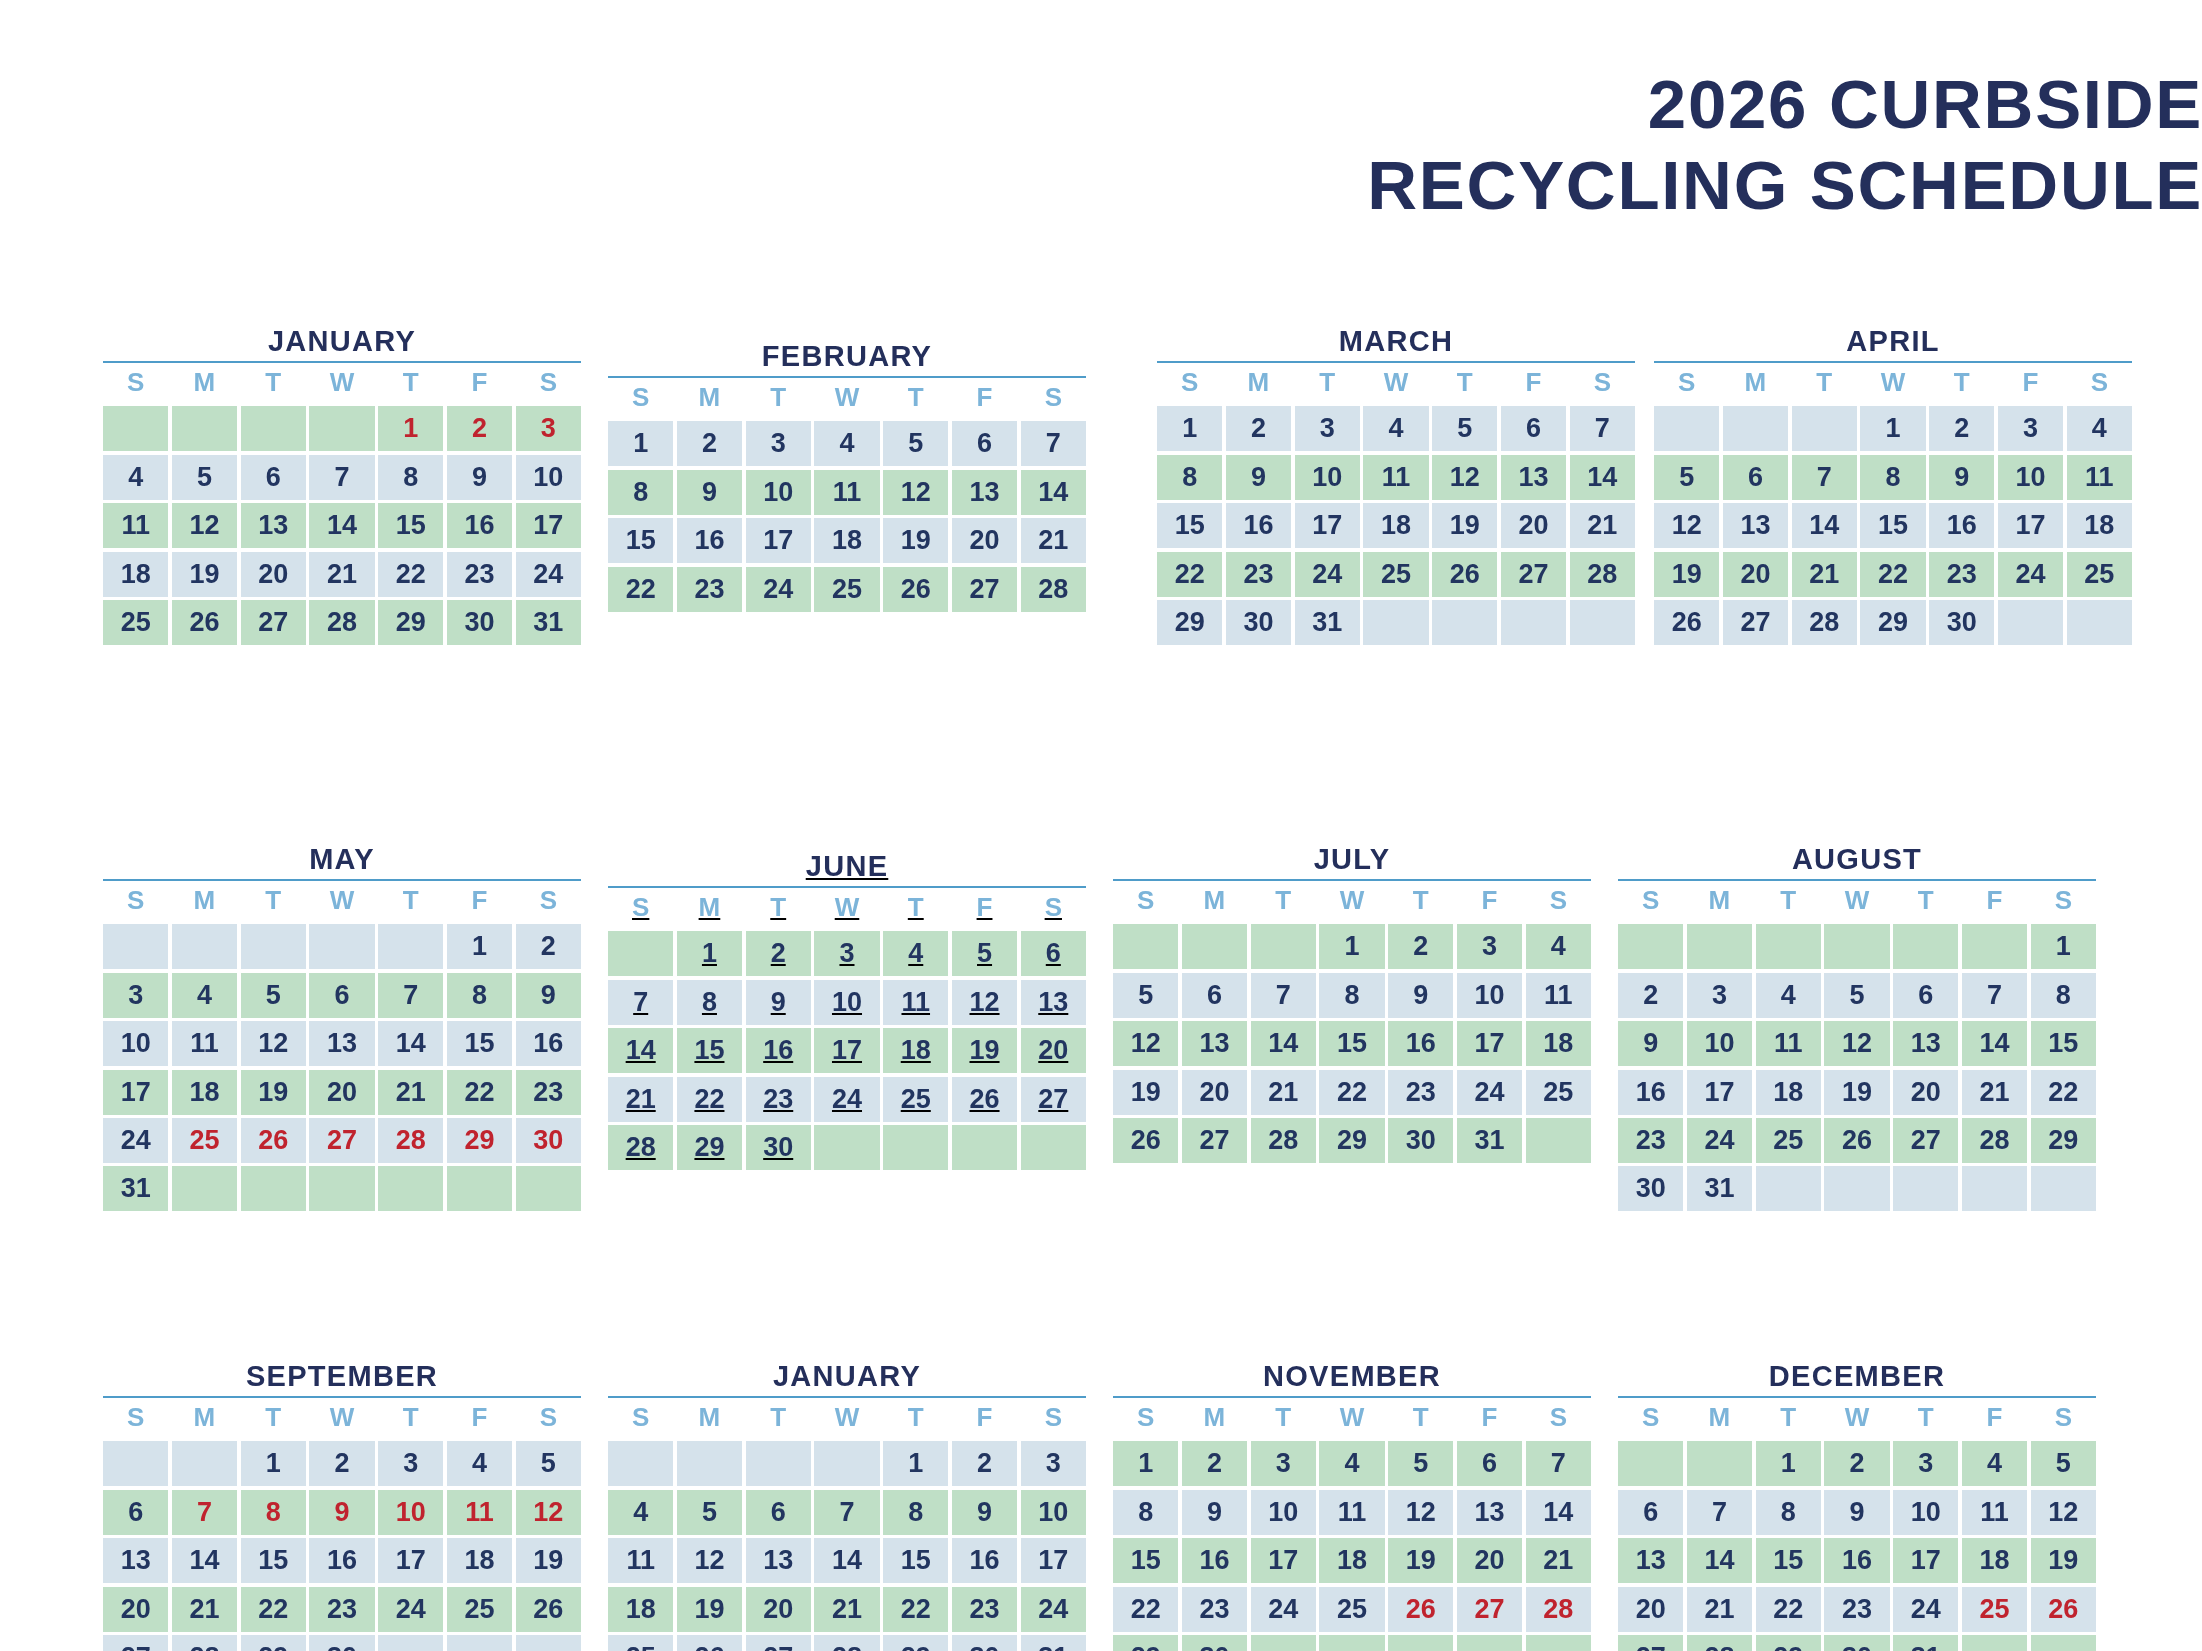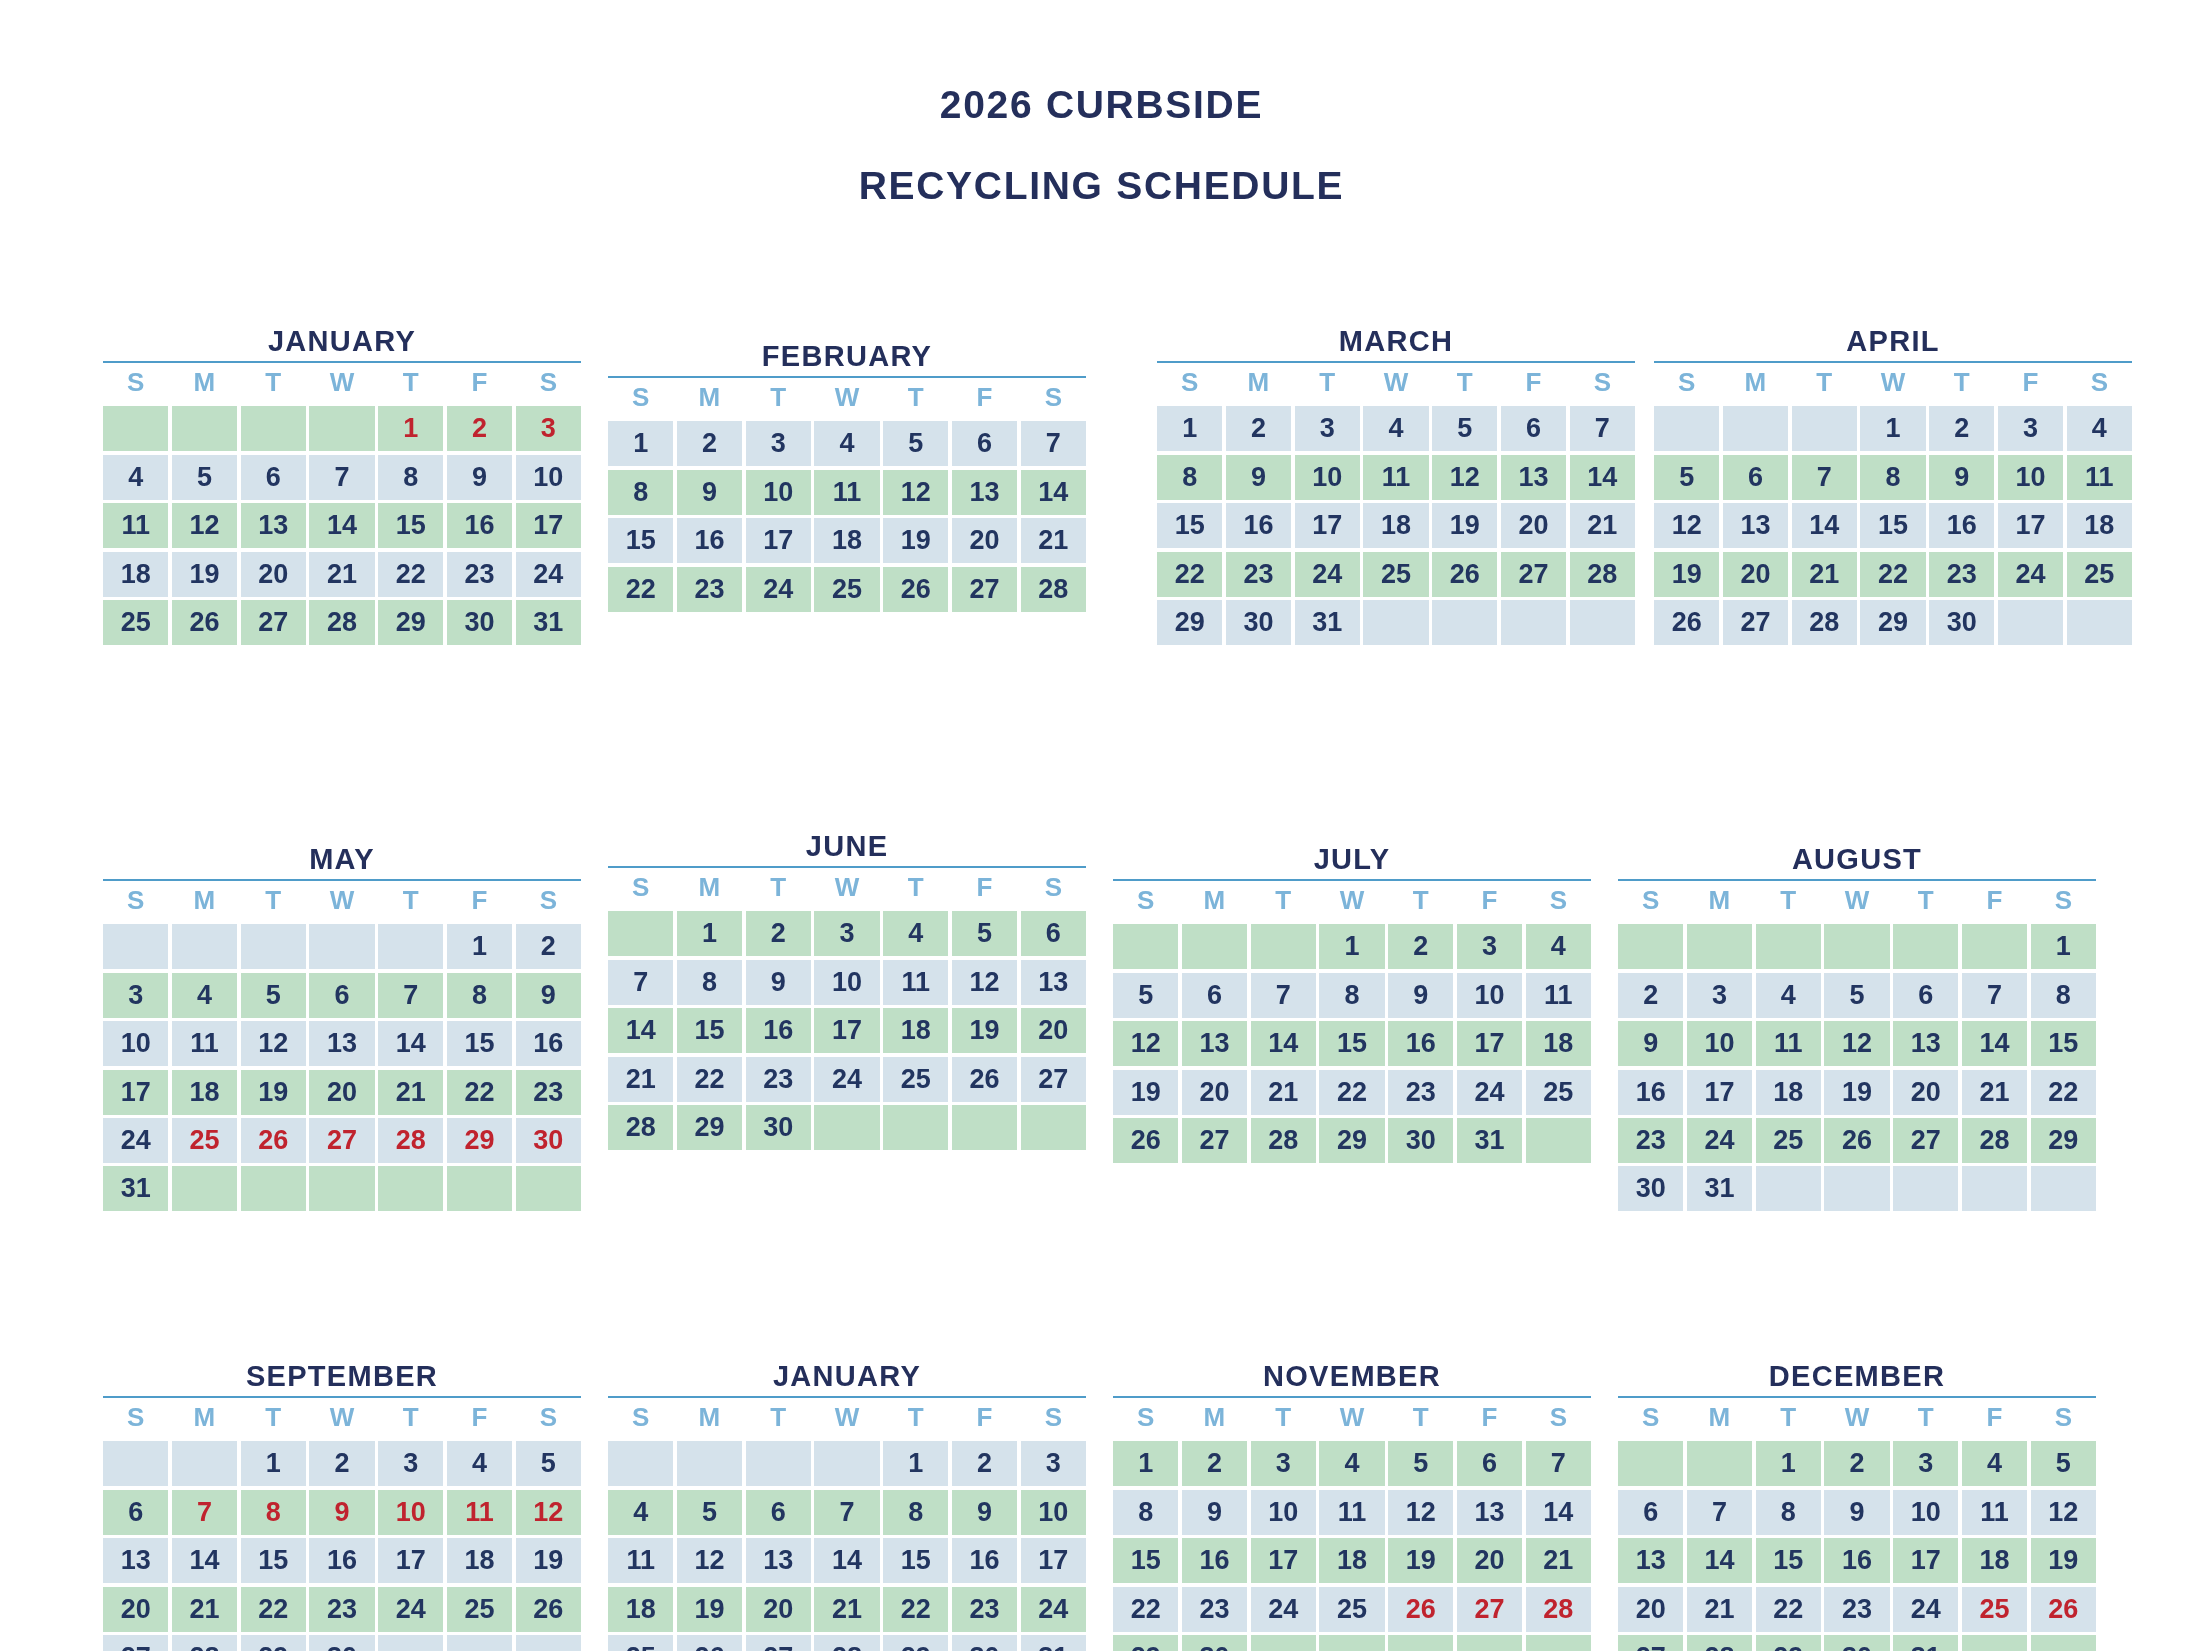--- a/index.html
+++ b/index.html
@@ -13,24 +13,24 @@
     width: 2203px;
     height: 1652px;
     overflow: hidden;
     background: var(--background, #ffffff);
   }
   .title {
     position: absolute;
     top: 64px;
     left: 0;
     width: 100%;
-    text-align: center;
+    text-align: right;
     color: var(--title-navy, #242f5b);
     font-weight: 800;
-    font-size: 39px;
+    font-size: 69px;
     line-height: 81px;
     letter-spacing: 1.7px;
   }
   .month {
     position: absolute;
     width: 478px;
   }
   .month-name {
     text-align: center;
     color: var(--title-navy, #242f5b);
@@ -327,21 +327,21 @@
           <div class="cell b red">30</div>
           <div class="cell g">31</div>
           <div class="cell g"></div>
           <div class="cell g"></div>
           <div class="cell g"></div>
           <div class="cell g"></div>
           <div class="cell g"></div>
           <div class="cell g"></div>
         </div>
       </div>
-      <div class="month" style="left: 608px; top: 828px;">
+      <div class="month" style="left: 608px; top: 848px; text-decoration: underline;">
         <div class="month-name">JUNE</div>
         <div class="rule"></div>
         <div class="dow-row">
           <div class="dow">S</div>
           <div class="dow">M</div>
           <div class="dow">T</div>
           <div class="dow">W</div>
           <div class="dow">T</div>
           <div class="dow">F</div>
           <div class="dow">S</div>

